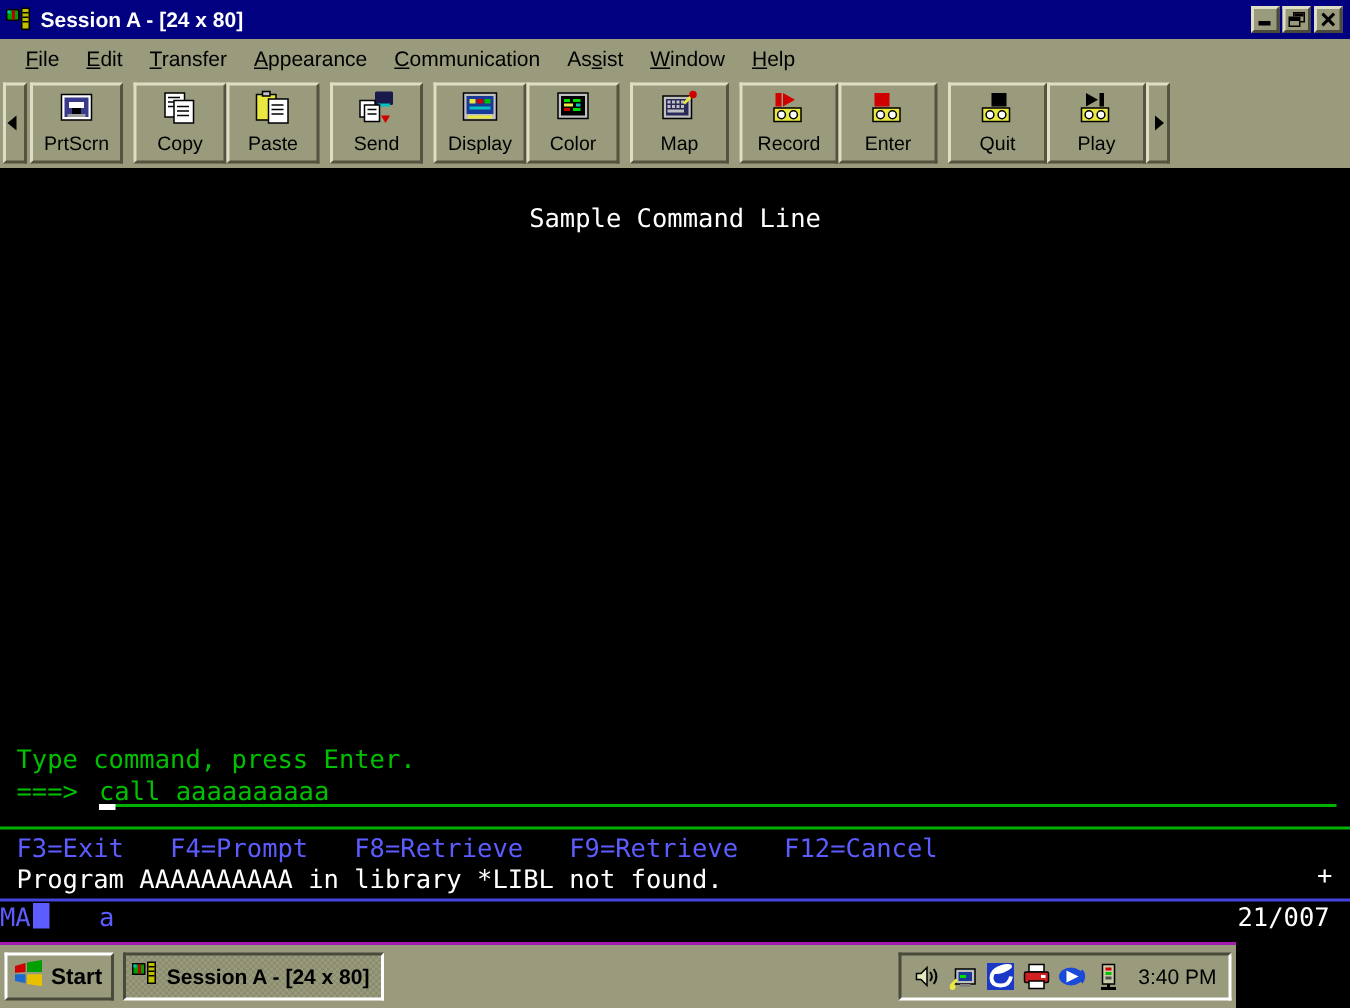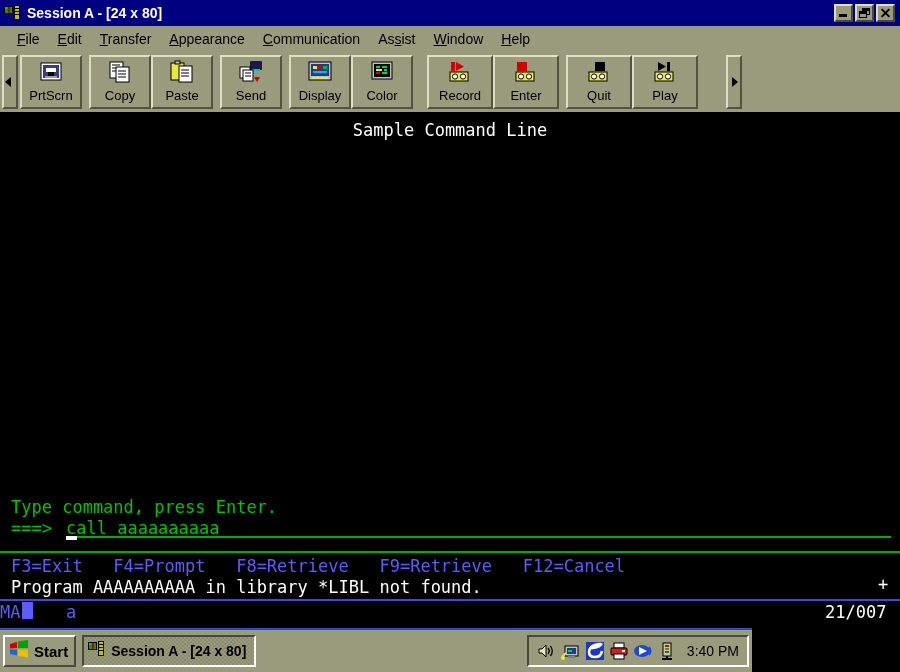--- a/index.html
+++ b/index.html
@@ -250,24 +250,24 @@
     width: 11px;
     height: 17px;
     background: #5c5cff;
   }
 
   
   .taskbar {
     position: absolute;
     left: 0;
     top: 628px;
-    width: 752px;
+    width: 824px;
     height: 44px;
     background: #9a9a7c;
-    border-top: 2px solid #1d4ed8;
+    border-top: 2px solid #a21caf;
     box-sizing: border-box;
     display: flex;
     align-items: center;
     padding: 0 3px;
   }
   .start-btn {
     height: 32px;
     display: flex;
     align-items: center;
     background: #9a9a7c;
@@ -480,20 +480,42 @@
               <rect x="16" y="9" width="3" height="2" fill="#00c0c0"></rect>
               <rect x="8" y="12" width="4" height="2" fill="#d00000"></rect>
               <rect x="14" y="12" width="5" height="2" fill="#00e000"></rect>
             </svg>
           </div>
           <div class="tb-label">Color</div>
         </div>
       </div>
       <div class="tb-sep"></div>
 
+      <div class="tb-group">
+        <div class="tbutton wide">
+          <div class="tb-ico">
+            <svg width="28" height="24" viewBox="0 0 28 24">
+              <rect x="3" y="4" width="19" height="15" fill="#c0c0c0" stroke="#000" stroke-width="1"></rect>
+              <rect x="5" y="6" width="15" height="11" fill="#2a2a5a"></rect>
+              <rect x="6" y="7" width="2" height="2" fill="#c0c0c0"></rect>
+              <rect x="9" y="7" width="2" height="2" fill="#c0c0c0"></rect>
+              <rect x="12" y="7" width="2" height="2" fill="#c0c0c0"></rect>
+              <rect x="15" y="7" width="2" height="2" fill="#c0c0c0"></rect>
+              <rect x="6" y="10" width="2" height="2" fill="#c0c0c0"></rect>
+              <rect x="9" y="10" width="2" height="2" fill="#c0c0c0"></rect>
+              <rect x="12" y="10" width="2" height="2" fill="#c0c0c0"></rect>
+              <rect x="15" y="10" width="2" height="2" fill="#c0c0c0"></rect>
+              <rect x="6" y="13" width="11" height="2" fill="#c0c0c0"></rect>
+              <line x1="17" y1="9" x2="23" y2="3" stroke="#e8e840" stroke-width="2"></line>
+              <circle cx="23" cy="3" r="2.5" fill="#d00000"></circle>
+            </svg>
+          </div>
+          <div class="tb-label">Map</div>
+        </div>
+      </div>
       <div class="tb-sep"></div>
 
       <div class="tb-group">
         <div class="tbutton wide">
           <div class="tb-ico">
             <svg width="28" height="24" viewBox="0 0 28 24">
               <rect x="5" y="2" width="4" height="9" fill="#d00000"></rect>
               <polygon points="10,2 18,6.5 10,11" fill="#d00000"></polygon>
               <rect x="4" y="12" width="18" height="9" fill="#e8e840" stroke="#000" stroke-width="1"></rect>
               <circle cx="9" cy="16.5" r="2.6" fill="#ffffff" stroke="#000" stroke-width="1"></circle>
@@ -540,21 +562,21 @@
           </div>
           <div class="tb-label">Play</div>
         </div>
       </div>
 
       <div class="tb-arrow right" style="margin-left:auto;"></div>
     </div>
 
     <div class="screen">
 
-      <div class="scr-row scr-title c-white" style="top:8px;">Sample Command Line</div>
+      <div class="scr-row scr-title c-white" style="top:24px;">Sample Command Line</div>
 
       <div class="scr-row c-green" style="top:385px; left:11px;">Type command, press Enter.</div>
 
       <div class="scr-row c-green" style="top:406px; left:11px;">===&gt;</div>
       <div class="scr-row c-green" style="top:406px; left:66px;">call aaaaaaaaaa</div>
       <div class="input-underline" style="top:424px; left:66px; width:825px;"></div>
       <div class="cursor-block" style="top:424px; left:66px;"></div>
 
       <div class="hr-green" style="top:439px;"></div>
 

